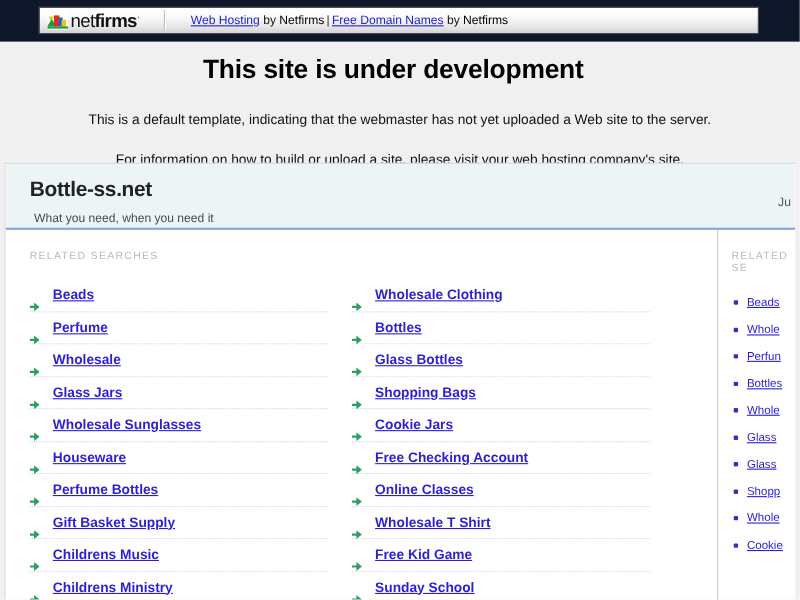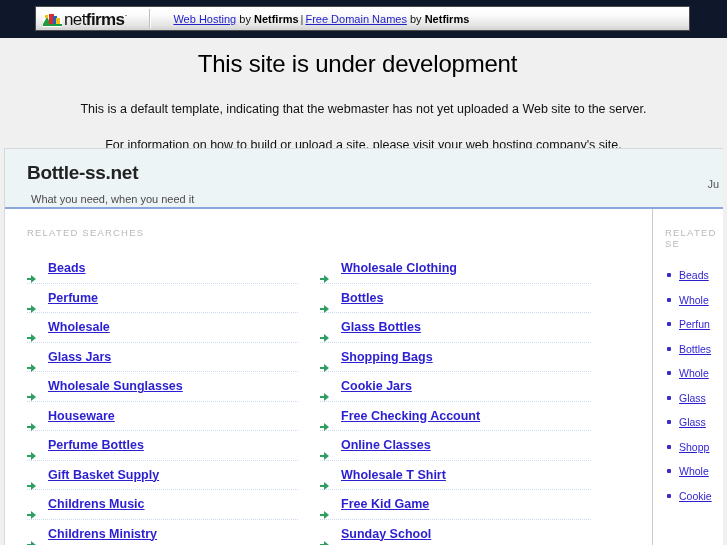--- a/index.html
+++ b/index.html
@@ -73,37 +73,37 @@
   .nf-links {
     font-size: 11px;
     margin-left: 22px;
     white-space: nowrap;
     color: #111;
   }
   .nf-links a {
     color: #2222cc;
     text-decoration: underline;
   }
-  .nf-links b { font-weight: bold; color:#000; }
+  .nf-links b { font-weight: normal; color:#000; }
   .nf-links .pipe { color: #333; padding: 0 2px; }
 
   
   .notice {
     position: absolute;
     left: 0;
     top: 38px;
     width: 727px;
     text-align: center;
     background: #f0f0f0;
   }
   .notice h1 {
     margin: 0;
     padding: 12px 12px 0 0;
     font-size: 24px;
-    font-weight: normal;
+    font-weight: bold;
     letter-spacing: -0.2px;
     color: #000;
   }
   .notice p {
     margin: 0;
     font-size: 12.5px;
     color: #111;
   }
   .notice p.p1 { padding-top: 24px; text-align: center; }
   .notice p.p2 { padding-top: 22px; }

